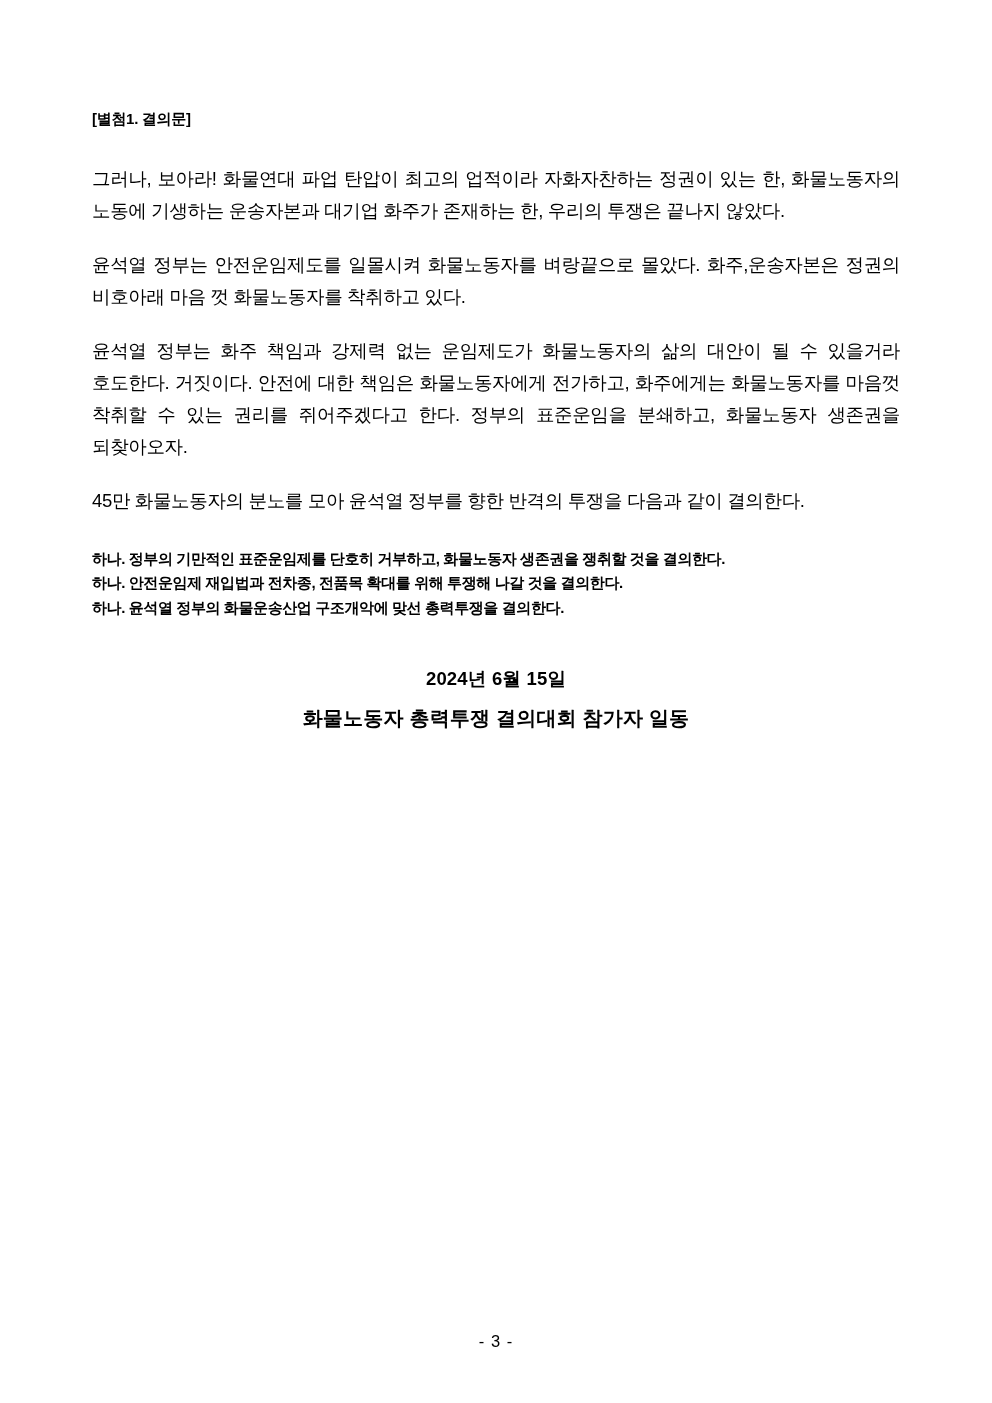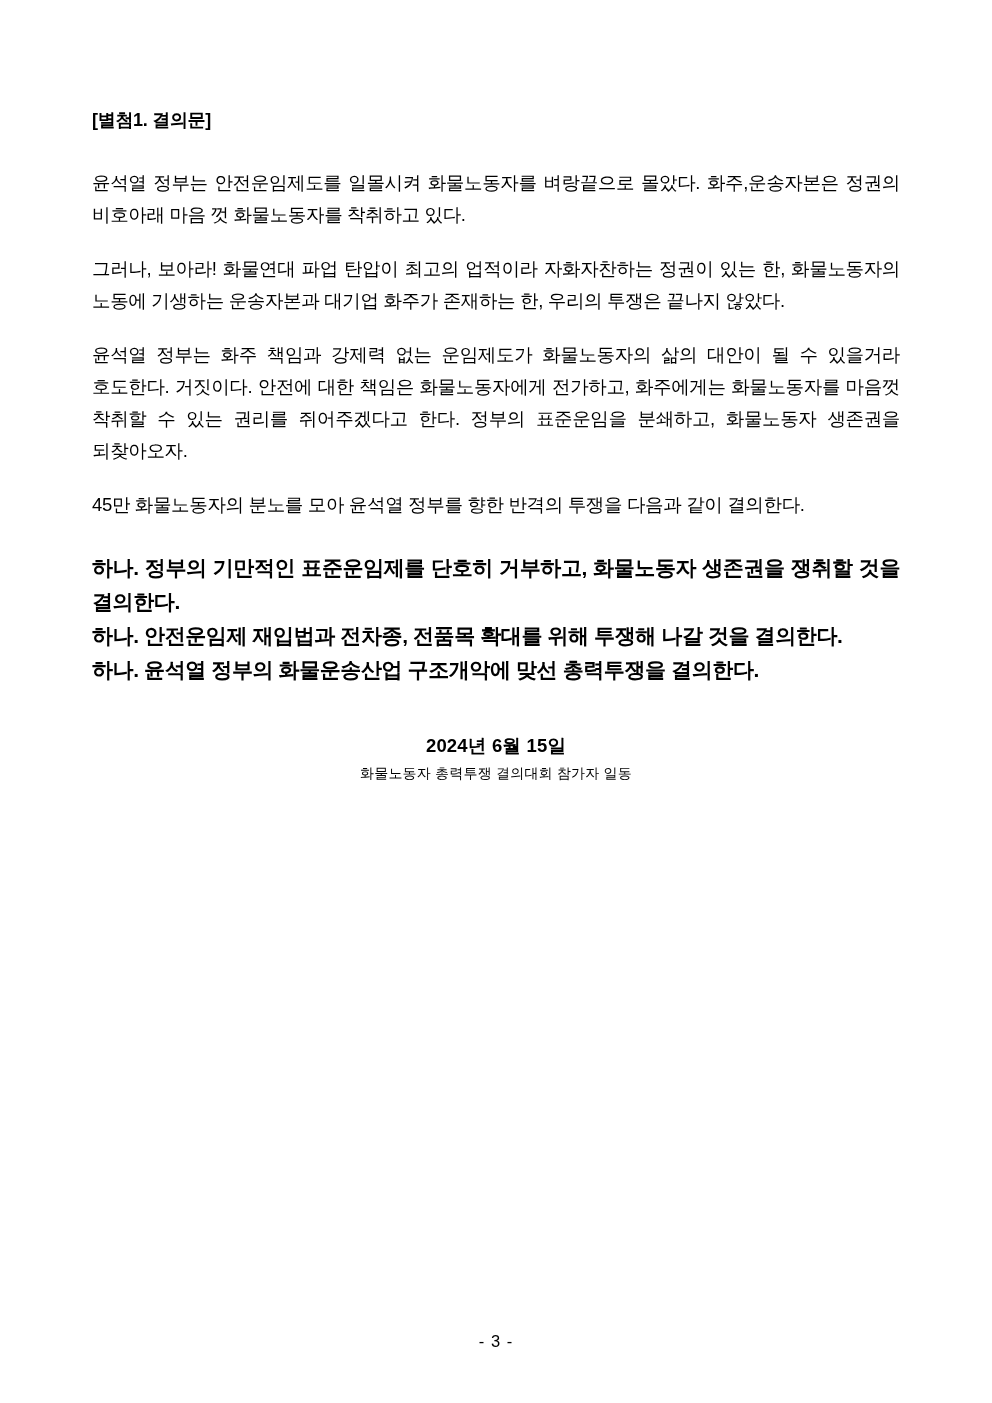--- a/index.html
+++ b/index.html
@@ -15,21 +15,21 @@
     color: #000000;
   }
   .page {
     position: relative;
     width: 992px;
     height: 1403px;
     box-sizing: border-box;
     padding: 108px 92px 0 92px;
   }
   .doc-title {
-    font-size: 18px;
+    font-size: 15px;
     font-weight: bold;
     letter-spacing: -0.3px;
     margin: 0 0 34px 0;
     line-height: 1.4;
   }
   .para {
     font-size: 18.5px;
     line-height: 1.73;
     text-align: justify;
     text-justify: inter-word;
@@ -38,65 +38,65 @@
     word-break: keep-all;
   }
   .para:last-of-type {
     margin-bottom: 12px;
   }
   .resolutions {
     margin-top: 30px;
     margin-bottom: 0;
   }
   .res-line {
-    font-size: 21px;
+    font-size: 15px;
     font-weight: bold;
     line-height: 1.62;
     letter-spacing: -0.4px;
     text-align: justify;
     word-break: keep-all;
     margin: 0;
   }
   .signature {
     margin-top: 44px;
     text-align: center;
   }
   .sig-date {
     font-size: 18.5px;
     font-weight: bold;
     letter-spacing: 0.2px;
     line-height: 1.65;
     margin: 0;
   }
   .sig-org {
-    font-size: 14px;
-    font-weight: normal;
+    font-size: 20px;
+    font-weight: bold;
     letter-spacing: 0.2px;
     line-height: 1.65;
-    margin: 0;
+    margin: 8px;
   }
   .page-number {
     position: absolute;
     left: 0;
     right: 0;
     bottom: 52px;
     text-align: center;
     font-size: 16.5px;
     letter-spacing: 1px;
   }
 </style>
 </head>
 <body>
 
 <div class="page">
 
   <h1 class="doc-title">[별첨1. 결의문]</h1>
 
+  <p class="para">그러나, 보아라! 화물연대 파업 탄압이 최고의 업적이라 자화자찬하는 정권이 있는 한, 화물노동자의 노동에 기생하는 운송자본과 대기업 화주가 존재하는 한, 우리의 투쟁은 끝나지 않았다.</p>
   <p class="para">윤석열 정부는 안전운임제도를 일몰시켜 화물노동자를 벼랑끝으로 몰았다. 화주,운송자본은 정권의 비호아래 마음 껏 화물노동자를 착취하고 있다.</p>
-  <p class="para">그러나, 보아라! 화물연대 파업 탄압이 최고의 업적이라 자화자찬하는 정권이 있는 한, 화물노동자의 노동에 기생하는 운송자본과 대기업 화주가 존재하는 한, 우리의 투쟁은 끝나지 않았다.</p>
   <p class="para">윤석열 정부는 화주 책임과 강제력 없는 운임제도가 화물노동자의 삶의 대안이 될 수 있을거라 호도한다. 거짓이다. 안전에 대한 책임은 화물노동자에게 전가하고, 화주에게는 화물노동자를 마음껏 착취할 수 있는 권리를 쥐어주겠다고 한다. 정부의 표준운임을 분쇄하고, 화물노동자 생존권을 되찾아오자.</p>
   <p class="para">45만 화물노동자의 분노를 모아 윤석열 정부를 향한 반격의 투쟁을 다음과 같이 결의한다.</p>
 
   <div class="resolutions">
     <p class="res-line">하나. 정부의 기만적인 표준운임제를 단호히 거부하고, 화물노동자 생존권을 쟁취할 것을 결의한다.</p>
     <p class="res-line">하나. 안전운임제 재입법과 전차종, 전품목 확대를 위해 투쟁해 나갈 것을 결의한다.</p>
     <p class="res-line">하나. 윤석열 정부의 화물운송산업 구조개악에 맞선 총력투쟁을 결의한다.</p>
   </div>
 
   <div class="signature">

